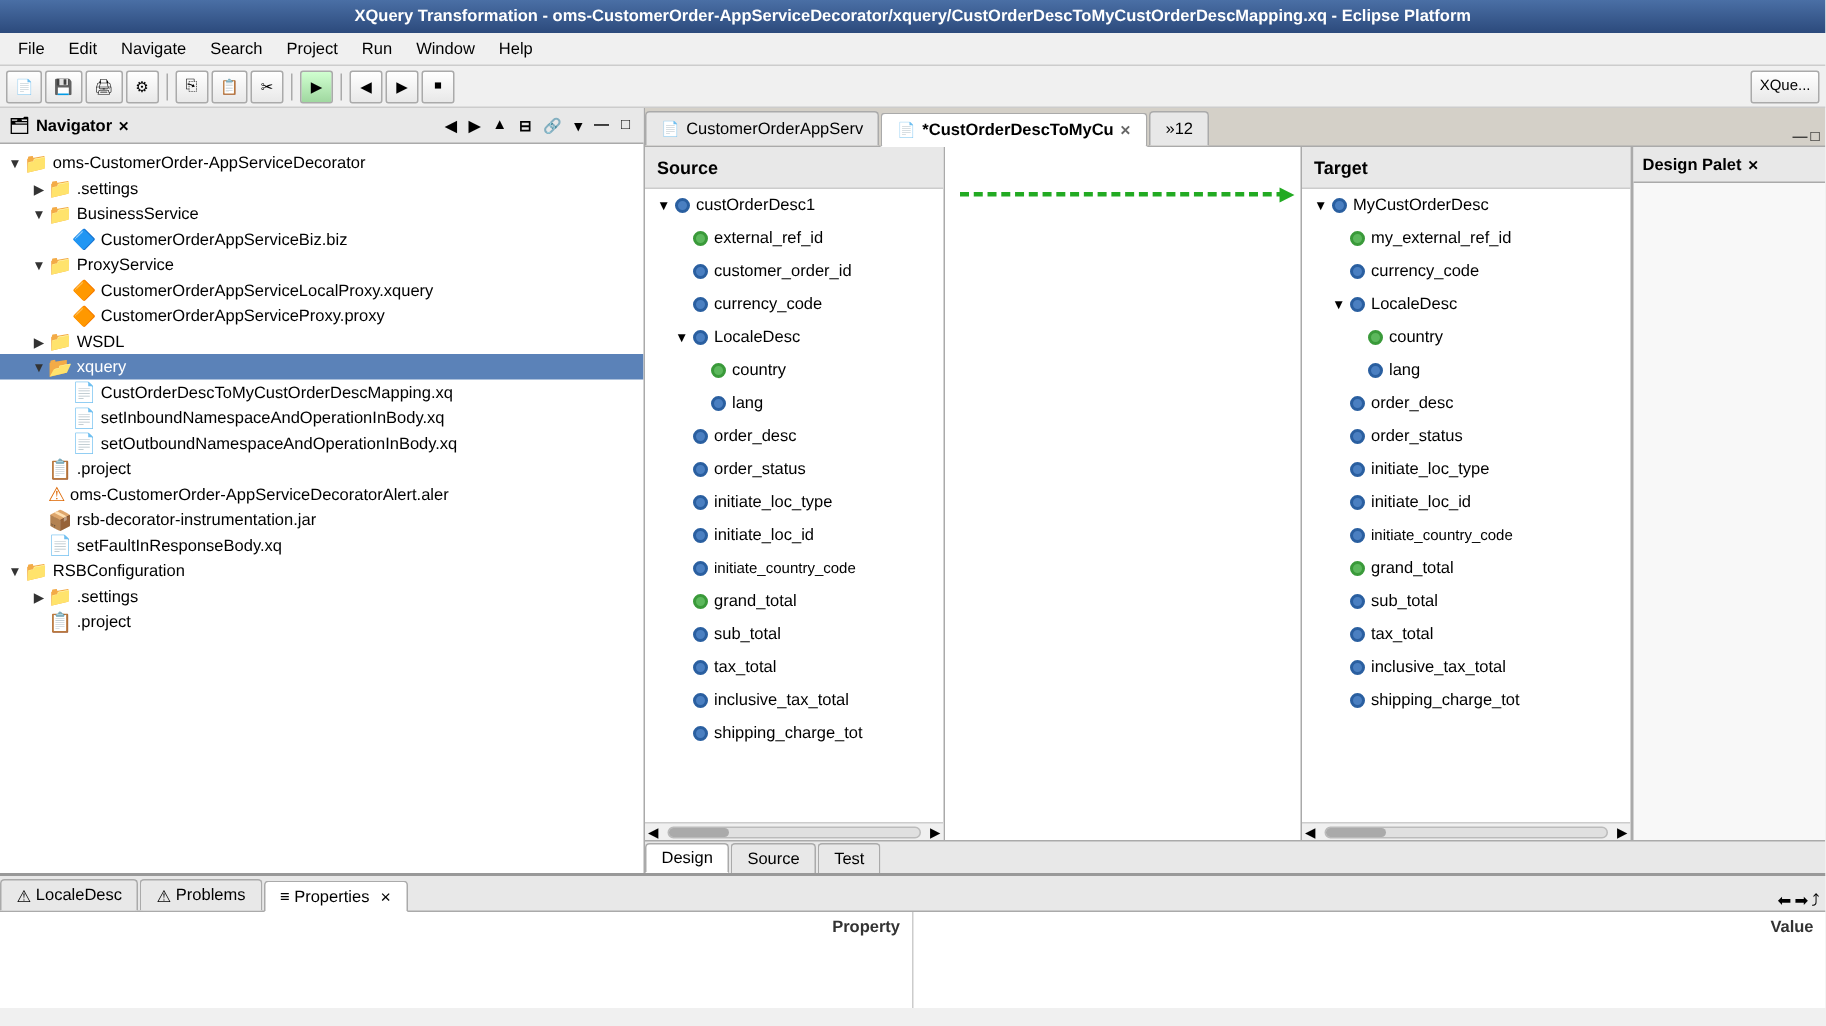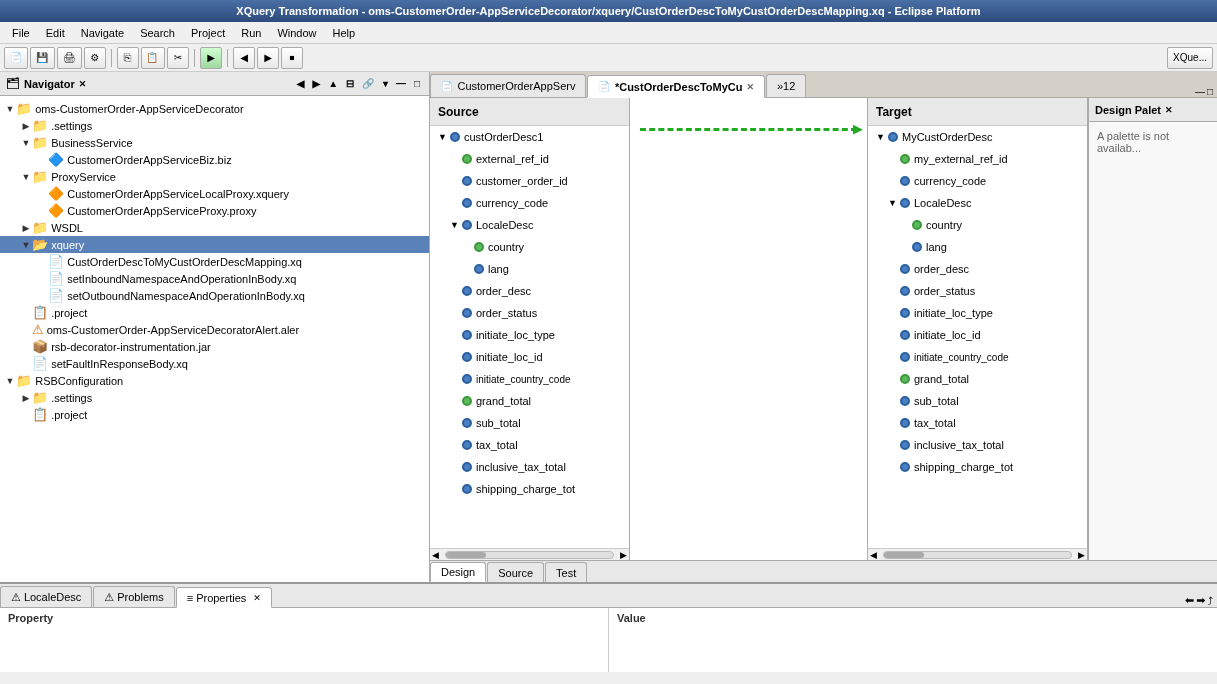--- a/index.html
+++ b/index.html
@@ -310,20 +310,21 @@
       display: flex;
       align-items: center;
       gap: 3px;
       border-radius: 3px 3px 0 0;
       margin-right: 1px;
     }
     .bp-tab.active { background: white; border-bottom: 1px solid white; margin-bottom: -1px; }
     #bottom-panel-content {
       flex: 1;
       display: flex;
+      text-align: right;
     }
     .bp-col {
       flex: 1;
       border-right: 1px solid #ccc;
       padding: 4px 8px;
       font-size: 11px;
       font-weight: bold;
       color: #333;
     }
     .bp-col:last-child { border-right: none; }
@@ -788,23 +789,20 @@
           </div>
         </div>
 
         <div id="palette-panel">
           <div class="panel-header">
             <div class="panel-header-left">
               <span>Design Palet</span>
               <span style="font-size:9px; cursor:pointer;">✕</span>
             </div>
           </div>
-          <div style="padding:8px; font-size:11px; color:#666;">
-            <span>A palette is not availab...</span>
-          </div>
         </div>
       </div>
 
       <div id="editor-tabs">
         <div class="editor-tab active">
           <span>Design</span>
         </div>
         <div class="editor-tab">
           <span>Source</span>
         </div>

